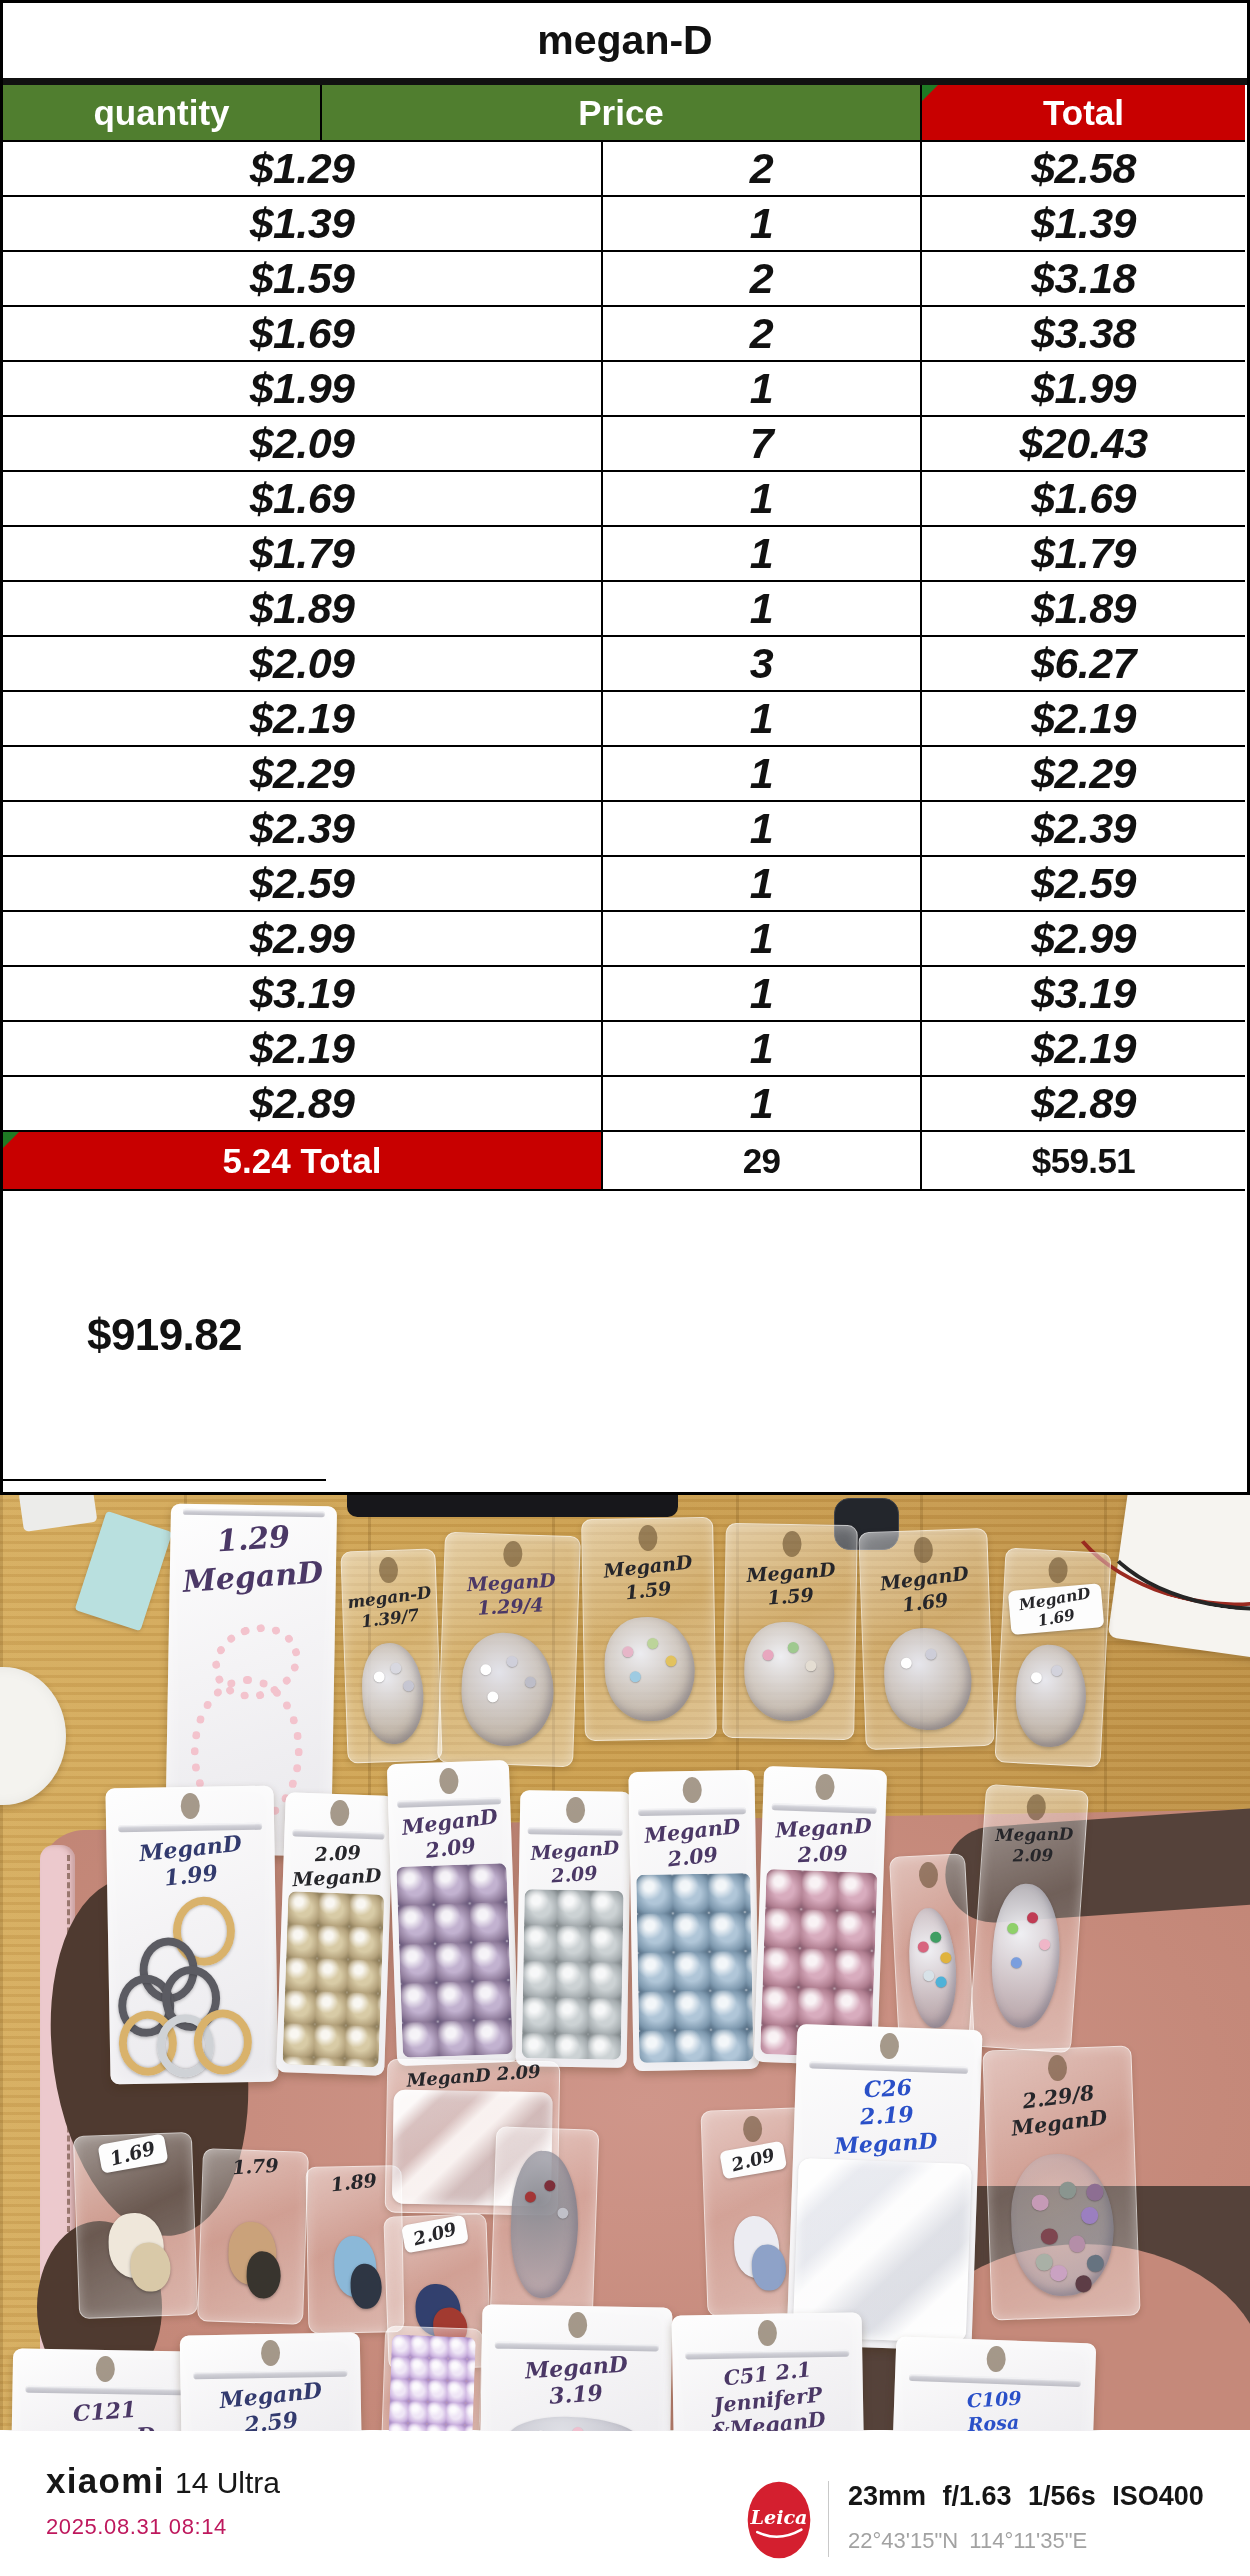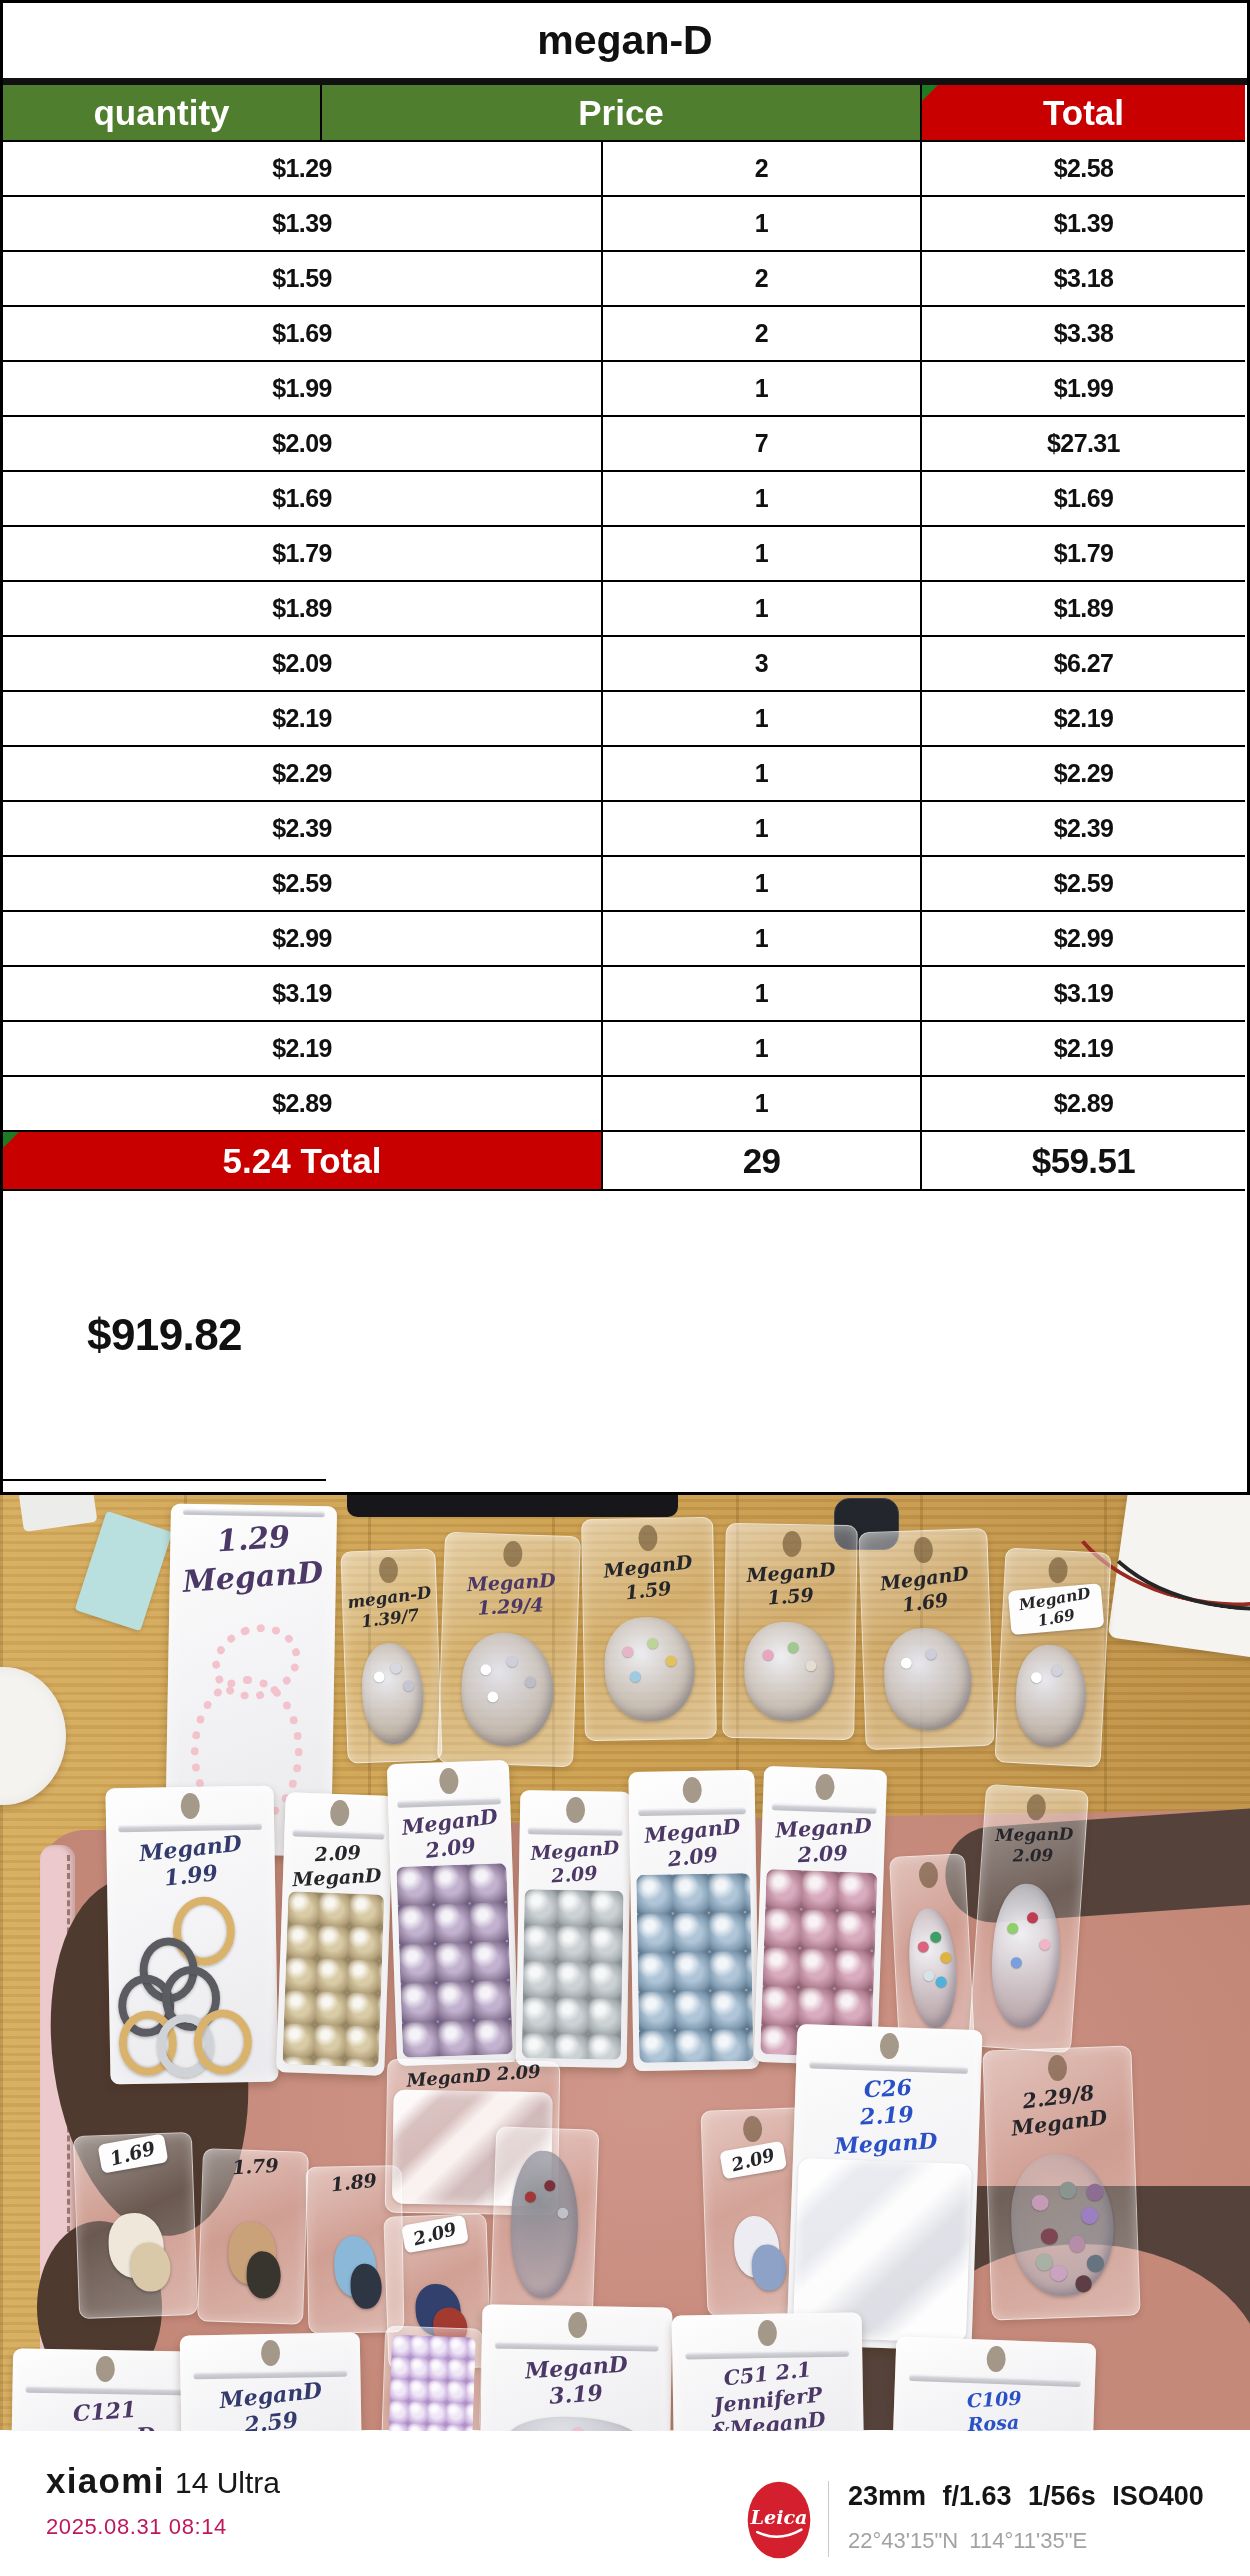--- a/index.html
+++ b/index.html
@@ -16,21 +16,21 @@
   .tcell:last-child{border-right:none;}
   .c1{width:600px;} .c2{width:319px;} .c3{width:323px;}
   .title-row .tcell{width:100%;border-right:none;border-bottom:7.7px solid #111;}
   .title-row{height:82px;}
   .title-cell{font-size:41px;letter-spacing:0;}
   .head-row{height:57px;}
   .head-row .tcell{font-size:35px;color:#fff;letter-spacing:0;}
   .hgreen{background:var(--green,#507e2f);}
   .hred{background:var(--red,#c80000);}
   .data-row{height:55px;}
-  .data-row .tcell{font-size:25px;}
+  .data-row .tcell{font-size:43px;font-style:italic;}
   .total-row{height:59px;}
   .total-row .tcell{font-size:35px;}
   .total-label{background:var(--red,#c80000);color:#fff !important;letter-spacing:0;}
   .tri{position:absolute;left:0;top:0;width:0;height:0;border-style:solid;
        border-width:16.7px 16.7px 0 0;border-color:var(--marker,#1f7a24) transparent transparent transparent;}
   .sum-row{height:290px;}
   .sum-expr{width:919px;flex-direction:column;justify-content:center;row-gap:50px;
             font-size:36px;letter-spacing:-0.6px;}
   .sum-expr div{line-height:1;}
   .sum-res{font-size:44px;}
@@ -148,21 +148,21 @@
           <div class="tcell c3">$3.38</div>
         </div>
         <div class="trow data-row">
           <div class="tcell c1">$1.99</div>
           <div class="tcell c2">1</div>
           <div class="tcell c3">$1.99</div>
         </div>
         <div class="trow data-row">
           <div class="tcell c1">$2.09</div>
           <div class="tcell c2">7</div>
-          <div class="tcell c3">$27.31</div>
+          <div class="tcell c3">$20.43</div>
         </div>
         <div class="trow data-row">
           <div class="tcell c1">$1.69</div>
           <div class="tcell c2">1</div>
           <div class="tcell c3">$1.69</div>
         </div>
         <div class="trow data-row">
           <div class="tcell c1">$1.79</div>
           <div class="tcell c2">1</div>
           <div class="tcell c3">$1.79</div>

